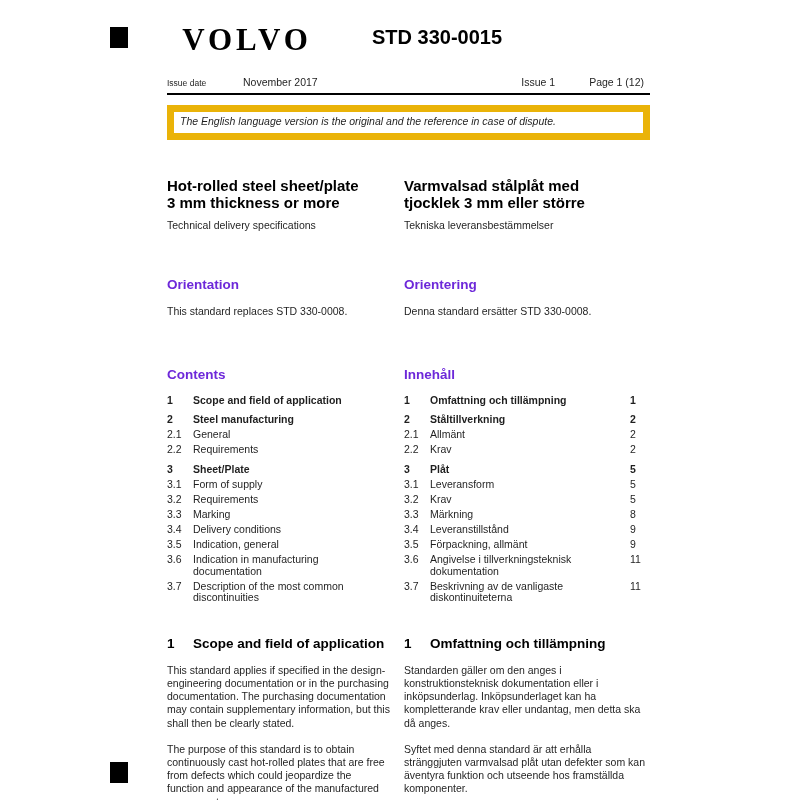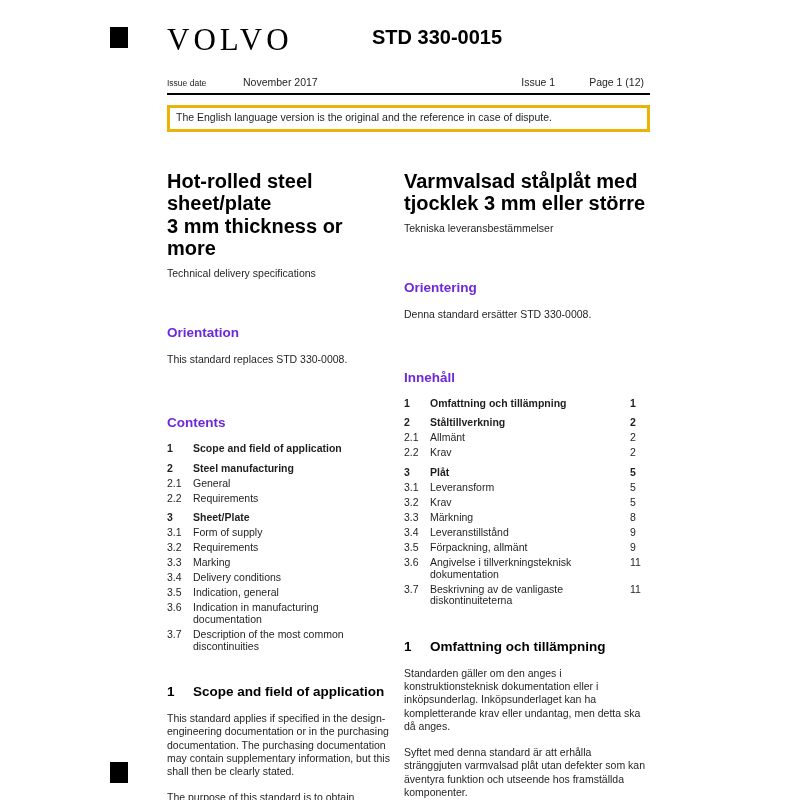--- a/index.html
+++ b/index.html
@@ -7,44 +7,44 @@
   .page { position:relative; width:800px; height:800px; background:#fff; overflow:hidden; }
 
   .punch { position:absolute; left:110px; width:18px; height:21px; background:#000; }
   .punch.top { top:27px; }
   .punch.bottom { top:762px; }
 
   .content { position:absolute; left:167px; top:24px; width:483px; }
 
   
   .header { display:grid; grid-template-columns:160px 1fr 148px; align-items:start; }
-  .logo { font-family:"Liberation Serif", serif; font-weight:normal; font-size:31px; letter-spacing:4px; color:#000; line-height:1; }
+  .logo { font-family:"Liberation Serif", serif; font-weight:bold; font-size:31px; letter-spacing:4px; color:#000; line-height:1;text-align:center; }
   .header-center { text-align:center; padding-top:1px; }
   .doc-type { font-size:20px; font-weight:bold; color:#000; line-height:1.05; }
   .org { font-size:12px; font-weight:bold; color:#000; margin-top:2px; }
   .doc-number { font-size:20px; font-weight:bold; color:#000; text-align:right; padding-top:2px; white-space:nowrap;margin-left:45px; }
 
   
   .meta { display:flex; align-items:baseline; margin-top:21px; border-bottom:2px solid #000; padding-bottom:5px; }
   .meta-issue-date-label { font-size:8.5px; width:76px; }
   .meta-issue-date { font-size:10.5px; flex:1; }
   .meta-issue { font-size:10.5px; margin-right:34px; }
   .meta-page { font-size:10.5px; margin-right:6px; }
 
   
   .notices { display:flex; gap:12px; margin-top:10px; }
-  .notice { flex:1; border:3px solid #eab308; padding:3px 6px 4px 6px; font-size:10.5px; line-height:1.3; }
+  .notice { flex:1; border:7px solid #eab308; padding:3px 6px 4px 6px; font-size:10.5px; line-height:1.3;font-style:italic; }
 
   
   .cols { display:flex; margin-top:38px; }
   .col { width:232px; }
   .col.left { margin-right:14px; width:223px; }
   .col.right { width:246px; }
 
-  .doc-title { font-size:20px; font-weight:bold; color:#000; line-height:1.13; }
+  .doc-title { font-size:15px; font-weight:bold; color:#000; line-height:1.13; }
   .doc-subtitle { font-size:10.5px; margin-top:7px; }
 
   .orientation { margin-top:46px; }
   .h2 { font-size:13.5px; font-weight:bold; color:#6d28d9; }
   .orientation-text { font-size:10.5px; margin-top:13px; }
 
   .contents { margin-top:50px; }
   .contents-list { margin-top:13px; }
   .toc-row { display:flex; align-items:flex-start; font-size:10.5px; line-height:1.1; margin-bottom:3.5px; }
   .toc-row.bold { font-weight:bold; }

